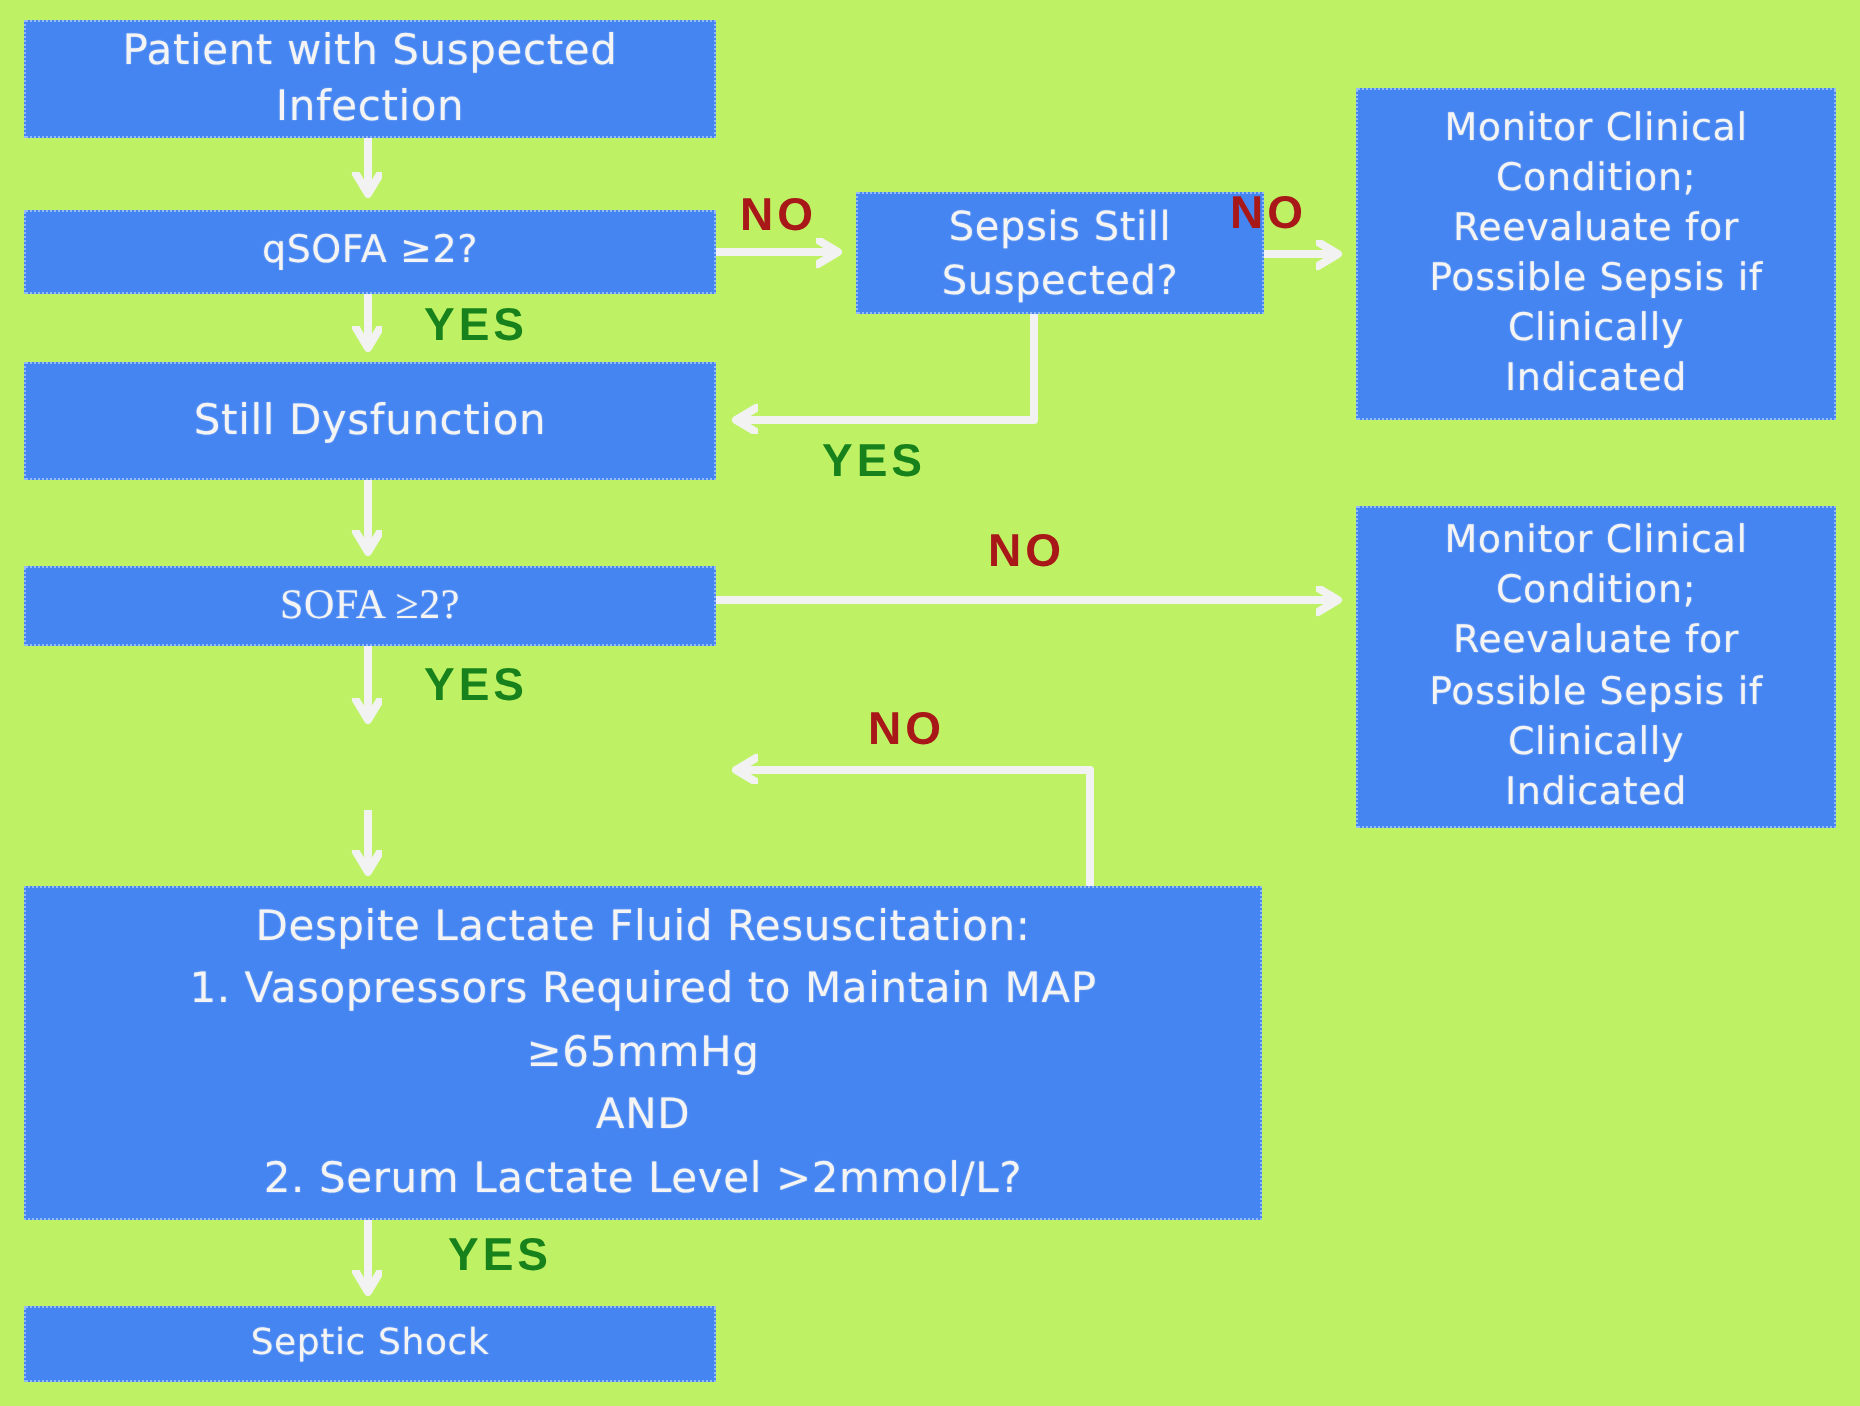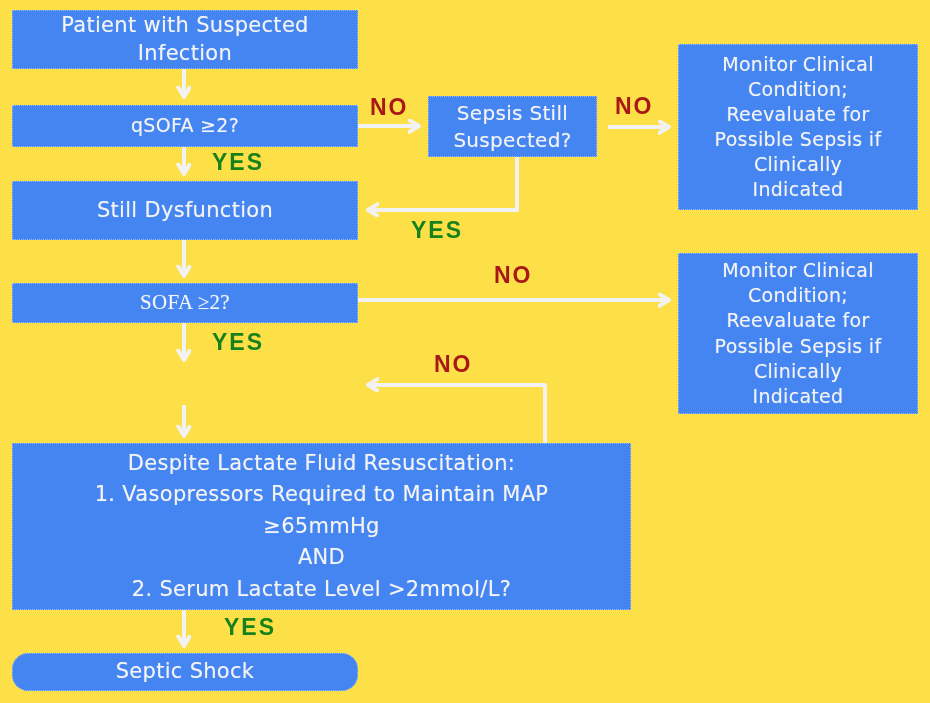--- a/index.html
+++ b/index.html
@@ -1,20 +1,20 @@
 <!DOCTYPE html>
 <html><head>
 <meta charset="utf-8">
 <style>
   html, body { margin: 0; padding: 0; background: #000; }
   #canvas {
     position: relative;
     width: 930px;
     height: 703px;
-    background: #fde047;
+    background: #bef264;
     font-family: "DejaVu Sans", sans-serif;
     overflow: hidden;
   }
   #arrow-layer {
     position: absolute;
     left: 0; top: 0;
     width: 930px; height: 703px;
     pointer-events: none;
   }
   .node {
@@ -28,28 +28,28 @@
     align-items: center;
     justify-content: center;
     text-align: center;
     line-height: 1.32;
     letter-spacing: 0.3px;
     text-shadow: 0 0 1px rgba(255,255,255,0.4);
   }
   .node span { display: block; }
   #n-patient      { left: 12px;  top: 10px;  width: 346px; height: 59px;  font-size: 21px; }
   #n-qsofa        { left: 12px;  top: 105px; width: 346px; height: 42px;  font-size: 19px; }
-  #n-sepsis-still { left: 428px; top: 96px;  width: 169px; height: 61px;  font-size: 20px; }
+  #n-sepsis-still { left: 428px; top: 96px;  width: 204px; height: 61px;  font-size: 20px; }
   #n-monitor-top  { left: 678px; top: 44px;  width: 240px; height: 166px; font-size: 19px; }
   #n-assess       { left: 12px;  top: 181px; width: 346px; height: 59px;  font-size: 21px; }
   #n-sofa         { left: 12px;  top: 283px; width: 346px; height: 40px;  font-size: 21px; font-family: Liberation Serif, serif; }
   #n-monitor-mid  { left: 678px; top: 253px; width: 240px; height: 161px; font-size: 19px; }
   #n-sepsis       { left: 12px;  top: 367px; width: 346px; height: 38px;  font-size: 21px; }
   #n-despite      { left: 12px;  top: 443px; width: 619px; height: 167px; font-size: 21px; line-height: 1.5; }
-  #n-shock        { left: 12px;  top: 653px; width: 346px; height: 38px;  font-size: 21px; border-radius: 16px; }
+  #n-shock        { left: 12px;  top: 653px; width: 346px; height: 38px;  font-size: 18px; }
   .lbl {
     position: absolute;
     font-size: 23px;
     font-weight: bold;
     letter-spacing: 2px;
     font-family: Liberation Sans, sans-serif;
   }
   .lbl.no  { color: #a81818; }
   .lbl.yes { color: #17821b; }
   #lbl-qsofa-no        { left: 370px; top: 94px;  }

